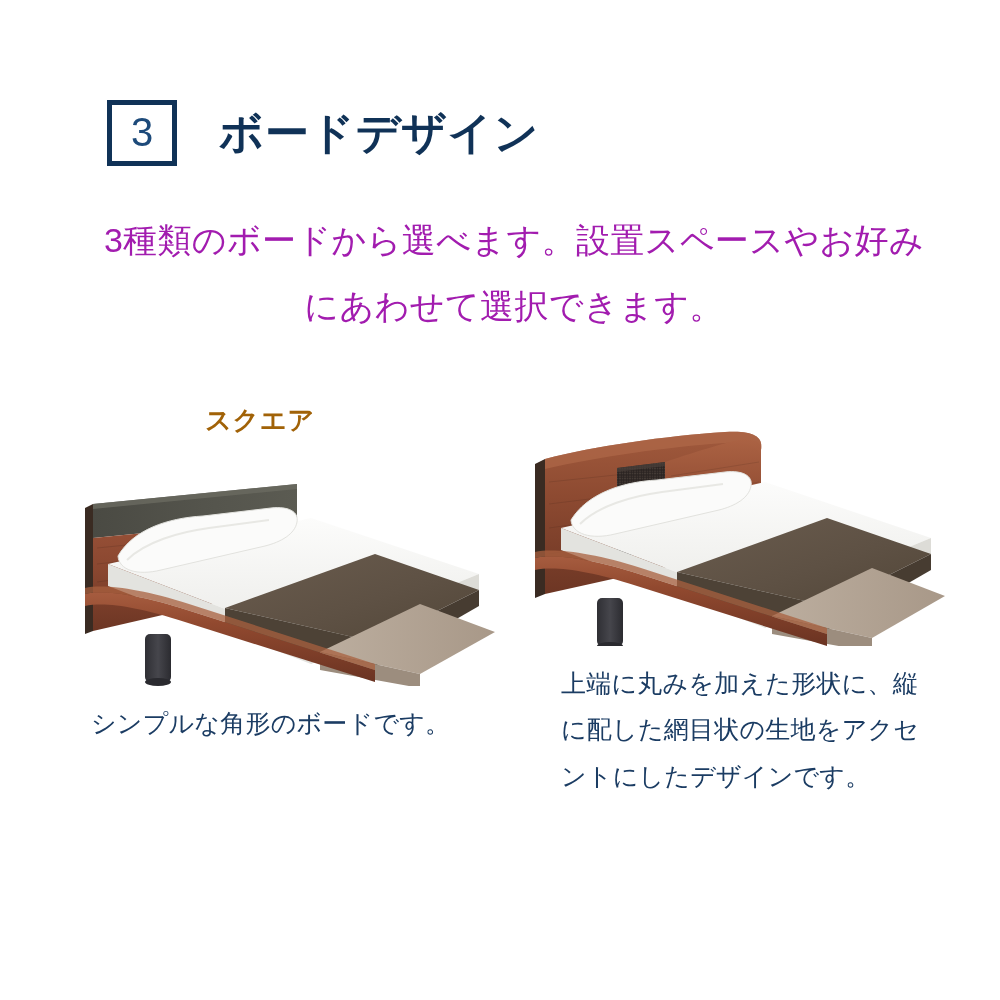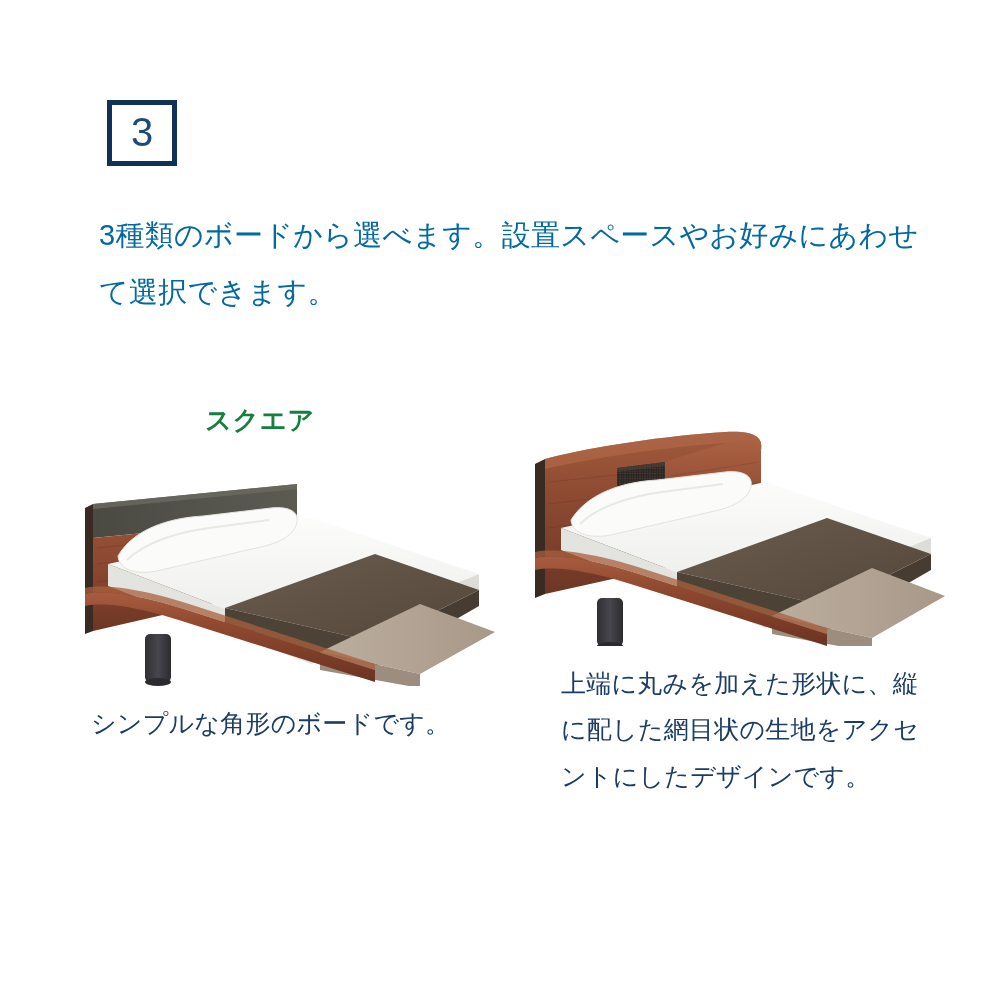--- a/index.html
+++ b/index.html
@@ -57,24 +57,25 @@
     letter-spacing: 0.02em;
     white-space: nowrap;
   }
 
   
   .lead {
     position: absolute;
     left: 99px;
     top: 207px;
     width: 830px;
-    font-size: 29px;
+    font-size: 34px;
     line-height: 1.95;
-    color: #0369a1;
+    color: #a21caf;
     letter-spacing: 0.01em;
+    text-align: center;
   }
   .lead p { margin: 0; }
 
   
   .cols {
     position: absolute;
     left: 0;
     top: 400px;
     width: 1000px;
     display: flex;
@@ -83,21 +84,21 @@
     width: 440px;
     position: relative;
   }
   .col-left { margin-left: 75px; }
   .col-right { margin-left: 10px; }
 
   .col-title {
     text-align: center;
     font-size: 26px;
     font-weight: 700;
-    color: #15803d;
+    color: #a16207;
     letter-spacing: 0.03em;
     height: 40px;
     line-height: 40px;
   }
   .col-left .col-title { padding-right: 70px; }
   .col-right .col-title { padding-right: 60px; }
 
   
   .bed-wrap {
     position: relative;
@@ -122,20 +123,21 @@
 </style>
 </head>
 <body>
 
 <div class="page">
 
   <div class="heading-row">
     <div class="num-badge">
       <span>3</span>
     </div>
+    <div class="heading-title">ボードデザイン</div>
   </div>
 
   <div class="lead">
     <p>3種類のボードから選べます。設置スペースやお好みにあわせて選択できます。</p>
   </div>
 
   <div class="cols">
 
     <div class="col col-left">
       <div class="col-title">スクエア</div>

